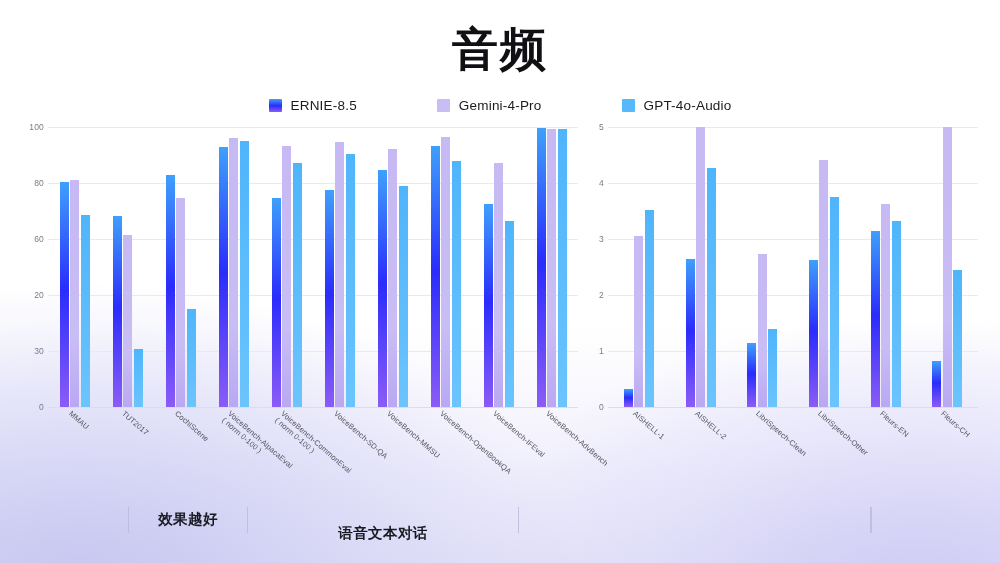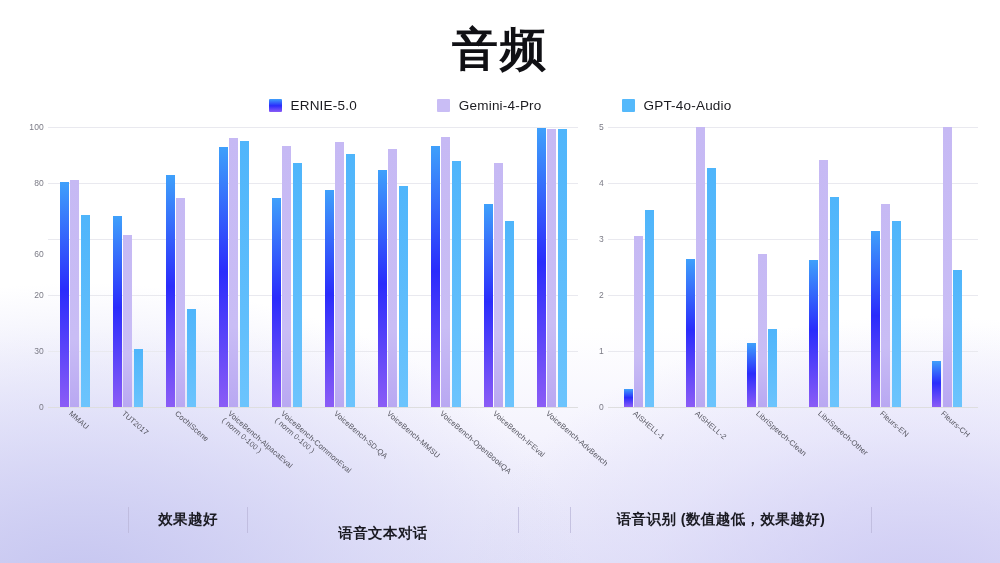--- a/index.html
+++ b/index.html
@@ -93,41 +93,41 @@
   .fspacer  { flex:1; }
 </style>
 </head>
 <body>
 
 <div class="title">音频</div>
 
 <div class="legend">
   <div class="legend-item">
     <span class="sw ernie"></span>
-    <span class="legend-label">ERNIE-5.0</span>
+    <span class="legend-label">ERNIE-8.5</span>
   </div>
   <div class="legend-item">
     <span class="sw gemini"></span>
     <span class="legend-label">Gemini-4-Pro</span>
   </div>
   <div class="legend-item">
     <span class="sw gpt"></span>
     <span class="legend-label">GPT-4o-Audio</span>
   </div>
 </div>
 
 <div class="charts">
 
   <div class="chart-box left">
     <div class="plot-wrap">
       <div class="yaxis">
           <div class="ytick" style="top: 280px;">0</div>
           <div class="ytick" style="top: 224px;">30</div>
           <div class="ytick" style="top: 168px;">20</div>
-          <div class="ytick" style="top: 127px;">60</div>
+          <div class="ytick" style="top: 112px;">60</div>
           <div class="ytick" style="top: 56px;">80</div>
           <div class="ytick" style="top: 0px;">100</div>
         </div>
       <div class="plot">
         <div class="gridline base" style="top: 280px;"></div>
           <div class="gridline" style="top: 224px;"></div>
           <div class="gridline" style="top: 168px;"></div>
           <div class="gridline" style="top: 112px;"></div>
           <div class="gridline" style="top: 56px;"></div>
           <div class="gridline" style="top: 0px;"></div>
@@ -297,15 +297,14 @@
 </div>
 
 <div class="footer">
   <div class="fdiv"></div>
   <div class="fcell w1">效果越好</div>
   <div class="fdiv"></div>
   <div class="fcell w2">语音文本对话</div>
   <div class="fdiv"></div>
   <div class="fspacer"></div>
   <div class="fdiv"></div>
-  <div class="fcell w3">语音识别 (数值越低，效果越好)</div>
   <div class="fdiv"></div>
 </div>
 
 </body></html>

